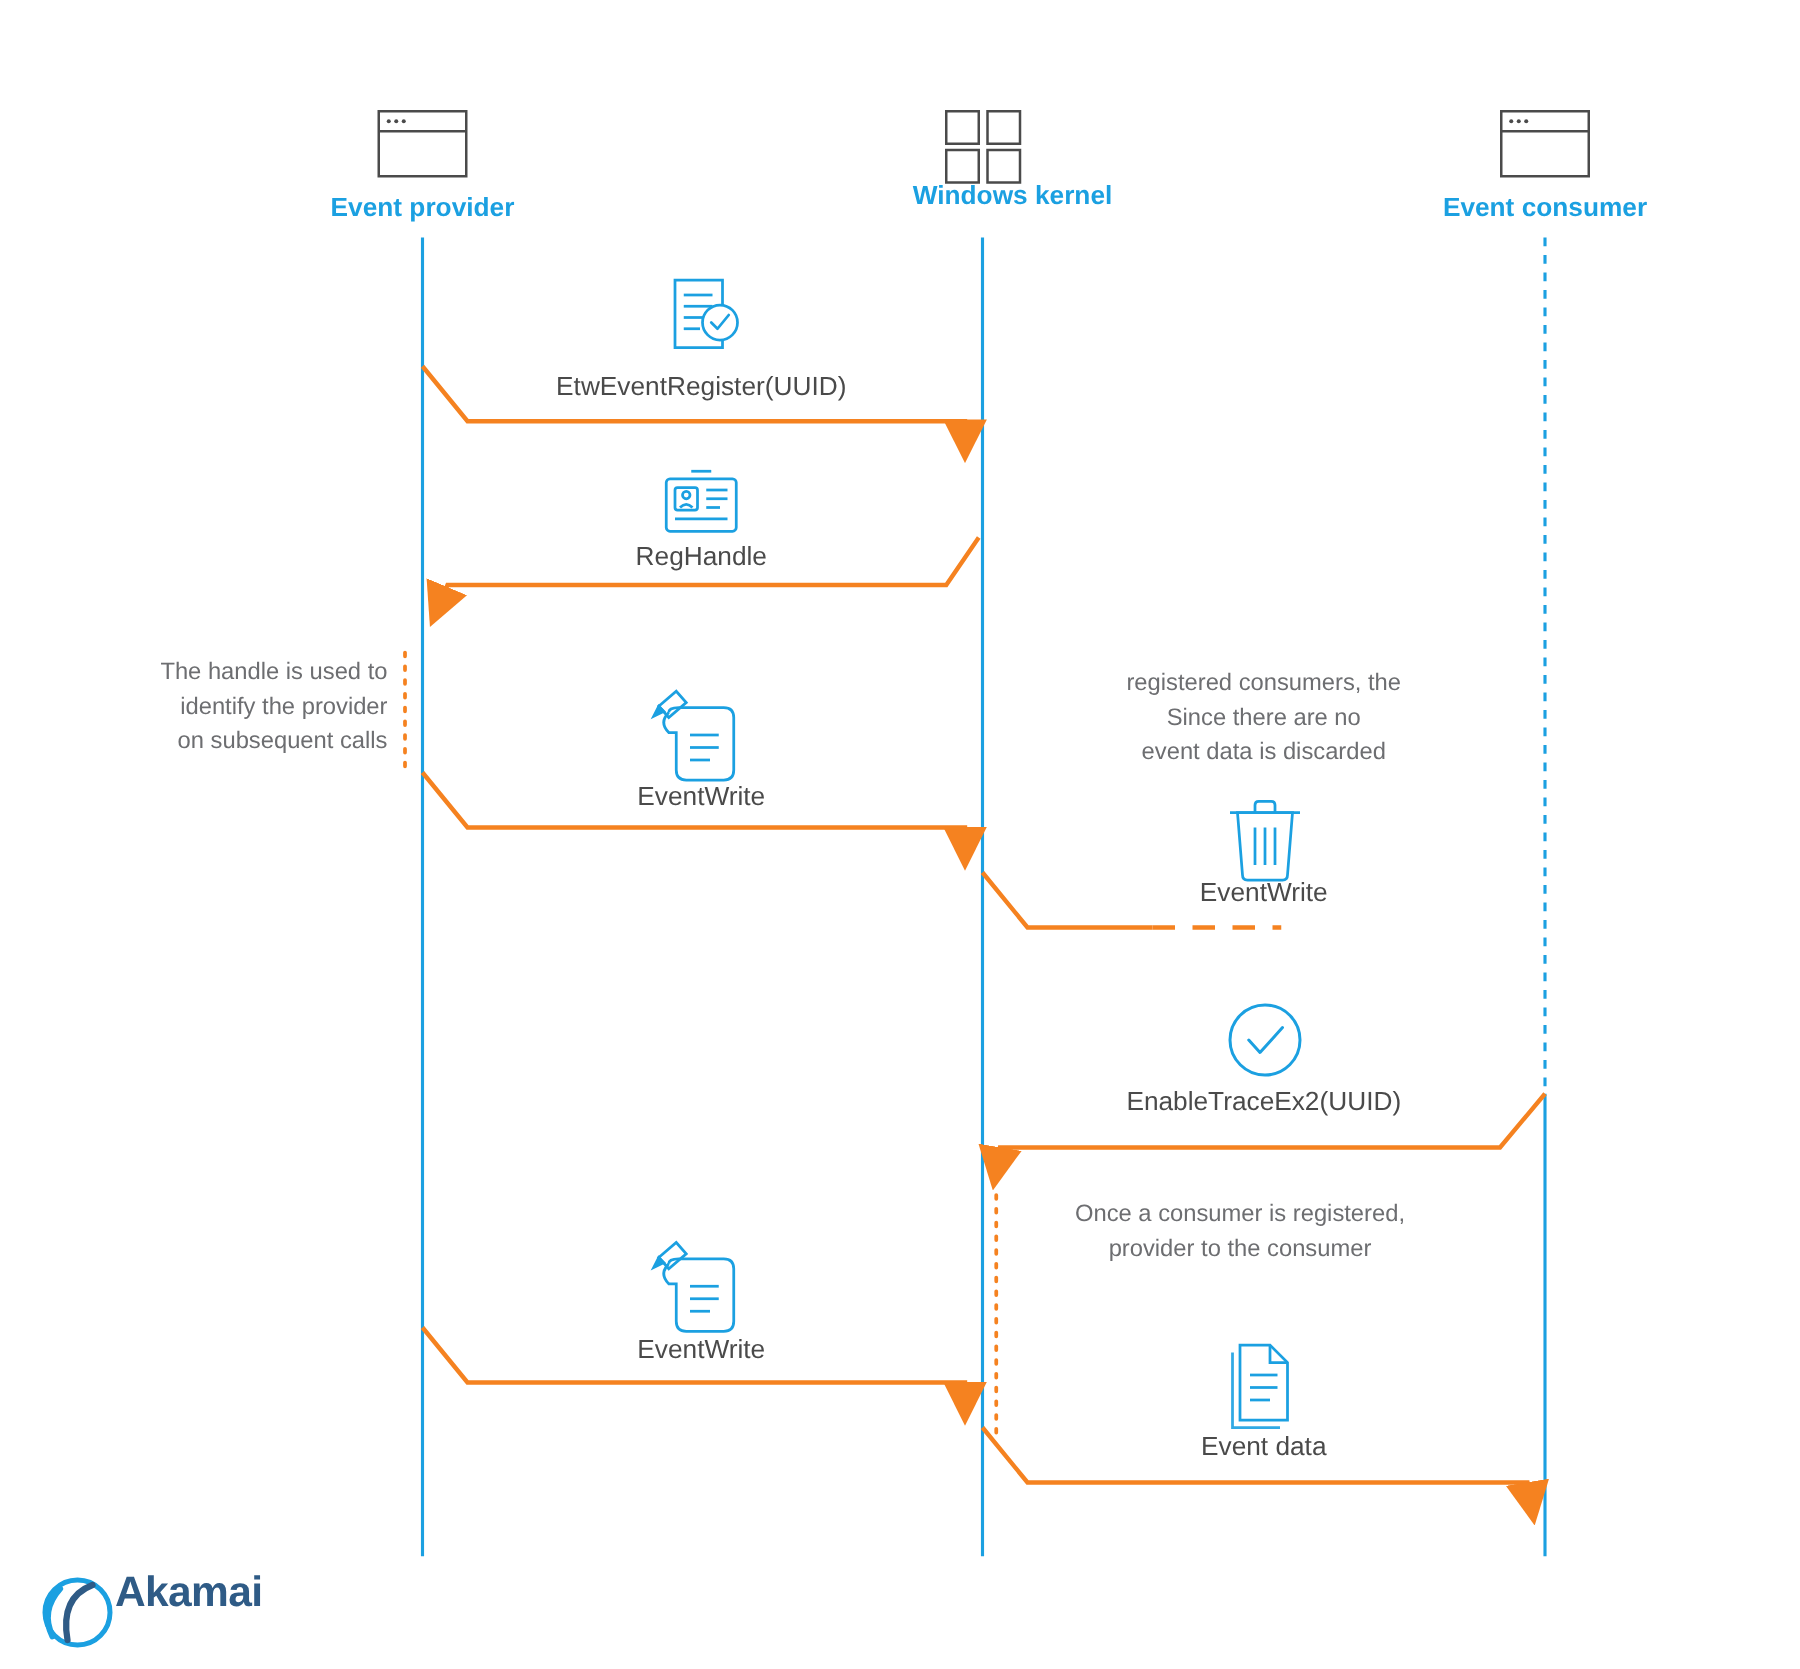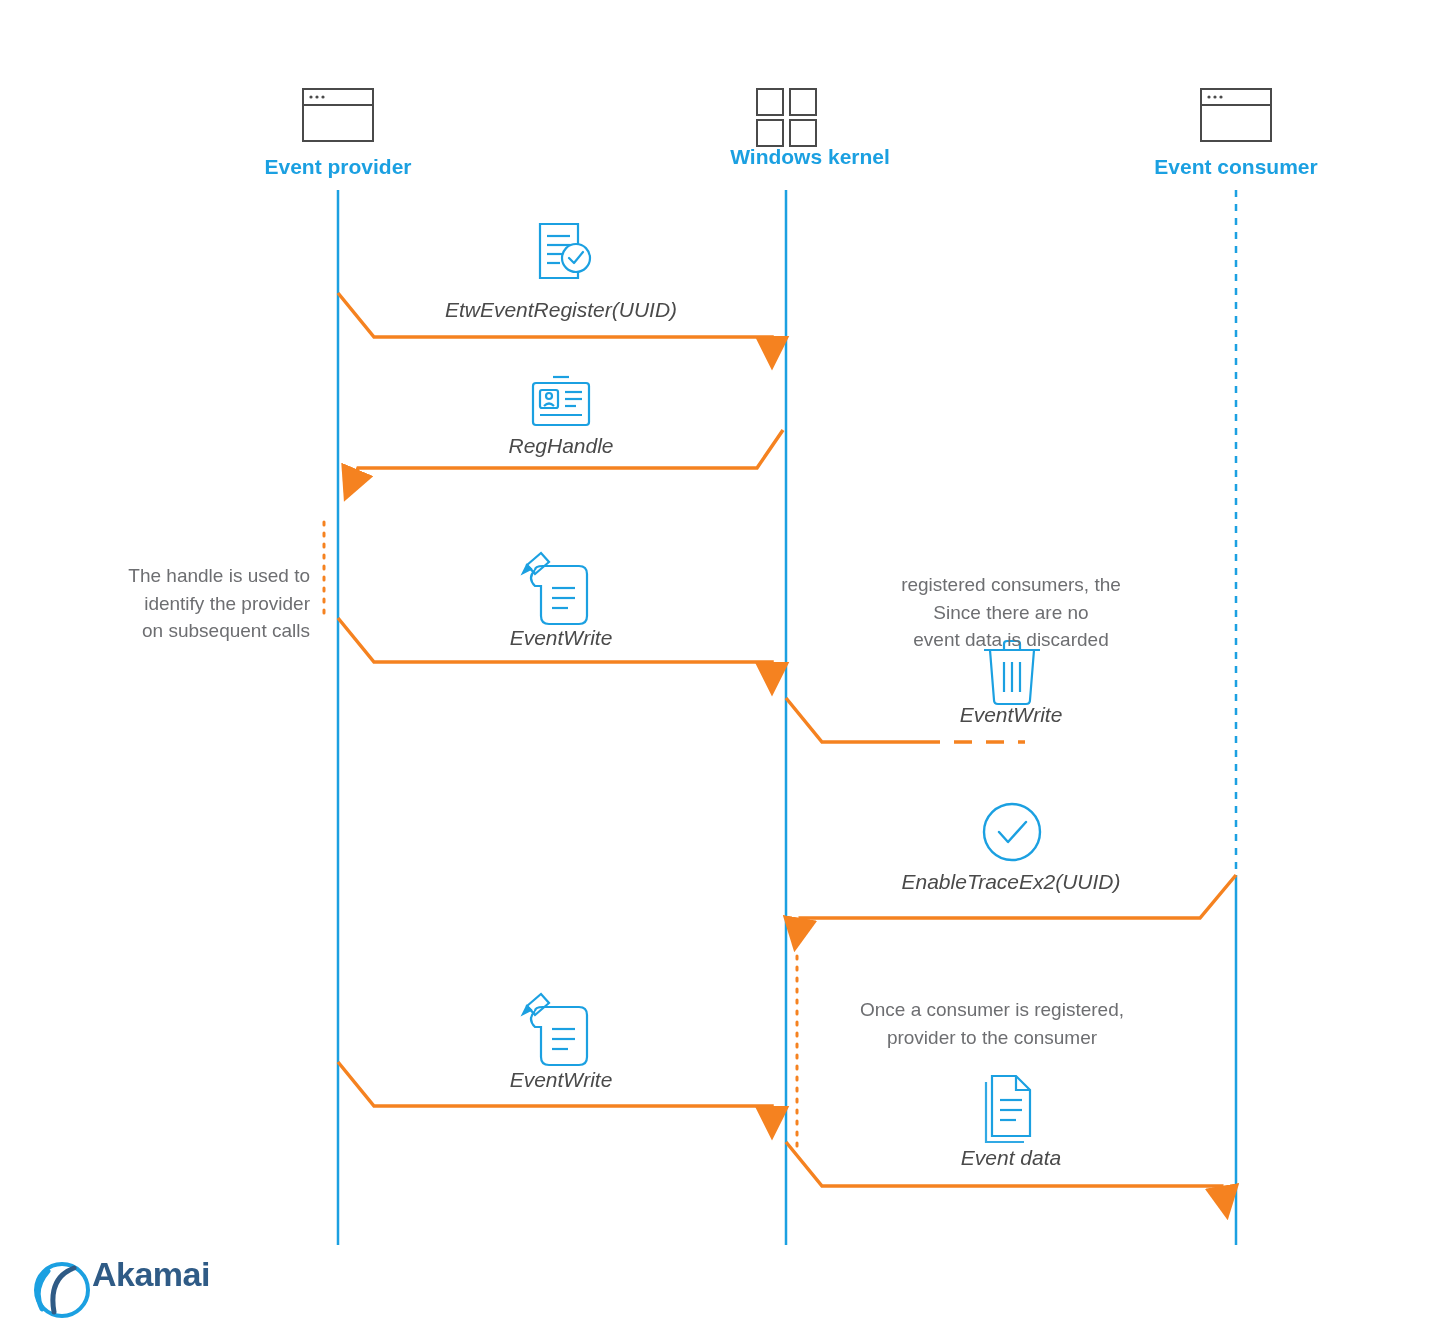--- a/index.html
+++ b/index.html
@@ -33,28 +33,26 @@
     white-space: nowrap;
     transform: translateX(-50%);
   }
   .msg-label {
     position: absolute;
     color: #4a4a4a;
     font-size: 21px;
     text-align: center;
     white-space: nowrap;
     transform: translateX(-50%);
-    font-style: italic;
   }
   .note {
     position: absolute;
     color: #6d6e71;
     font-size: 19px;
     line-height: 1.45;
-    margin-top: 38px;
   }
   .note.center {
     text-align: center;
     transform: translateX(-50%);
   }
   .note.right {
     text-align: right;
   }
   .note.left {
     text-align: center;

